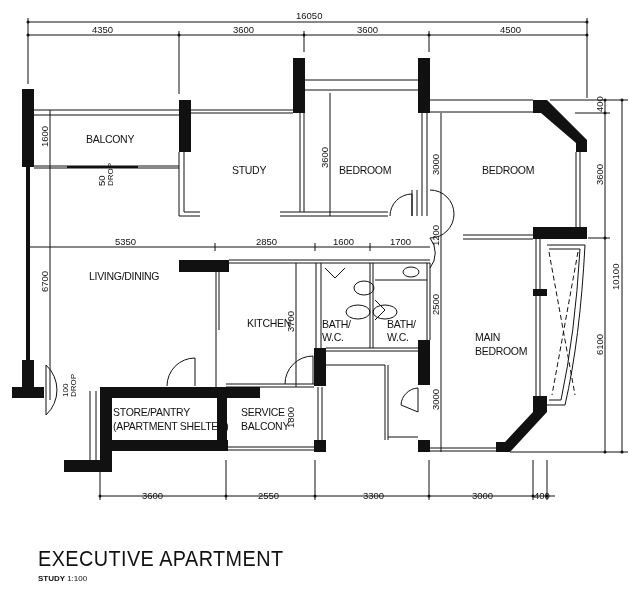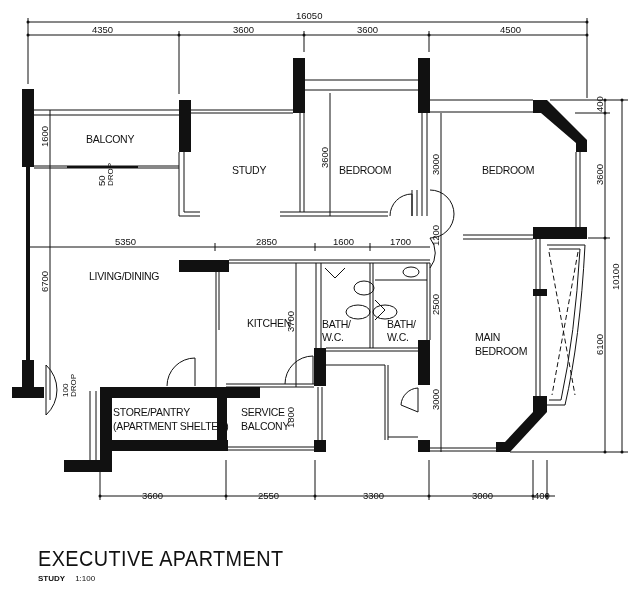--- a/index.html
+++ b/index.html
@@ -2,21 +2,21 @@
 <html><head>
 <meta charset="utf-8">
 <style>
   html, body { margin: 0; padding: 0; background: #ffffff; }
   body { width: 633px; height: 600px; position: relative; overflow: hidden; font-family: "Liberation Sans", sans-serif; }
   svg { position: absolute; left: 0; top: 0; }
   .dim { font-family: "Liberation Sans Narrow", "Liberation Sans", sans-serif; font-size: 9.5px; fill: #111; }
   .room { font-family: "Liberation Sans", sans-serif; font-size: 10.5px; fill: #111; letter-spacing: -0.3px; }
   .title { position: absolute; left: 38px; top: 546px; font-family: "Liberation Sans", sans-serif; font-size: 22px; font-weight: 300; letter-spacing: 0.5px; color: #111; transform: scaleX(0.9); transform-origin: left top; }
   .scale { position: absolute; left: 38px; top: 574px; font-family: "Liberation Sans", sans-serif; font-size: 8px; font-weight: bold; color: #111; }
-  .scale span { margin-left: 10px; font-weight: normal; }
+  .scale span { margin-left: 2px; font-weight: normal; }
 </style>
 </head>
 <body>
 
 <svg width="633" height="600" viewBox="0 0 633 600" xmlns="http://www.w3.org/2000/svg">
   <g stroke="#111" stroke-width="1" fill="none">
 
     <line x1="28" y1="22" x2="587" y2="22"></line>
     <line x1="28" y1="18" x2="28" y2="84"></line>
     <line x1="587" y1="18" x2="587" y2="98"></line>

